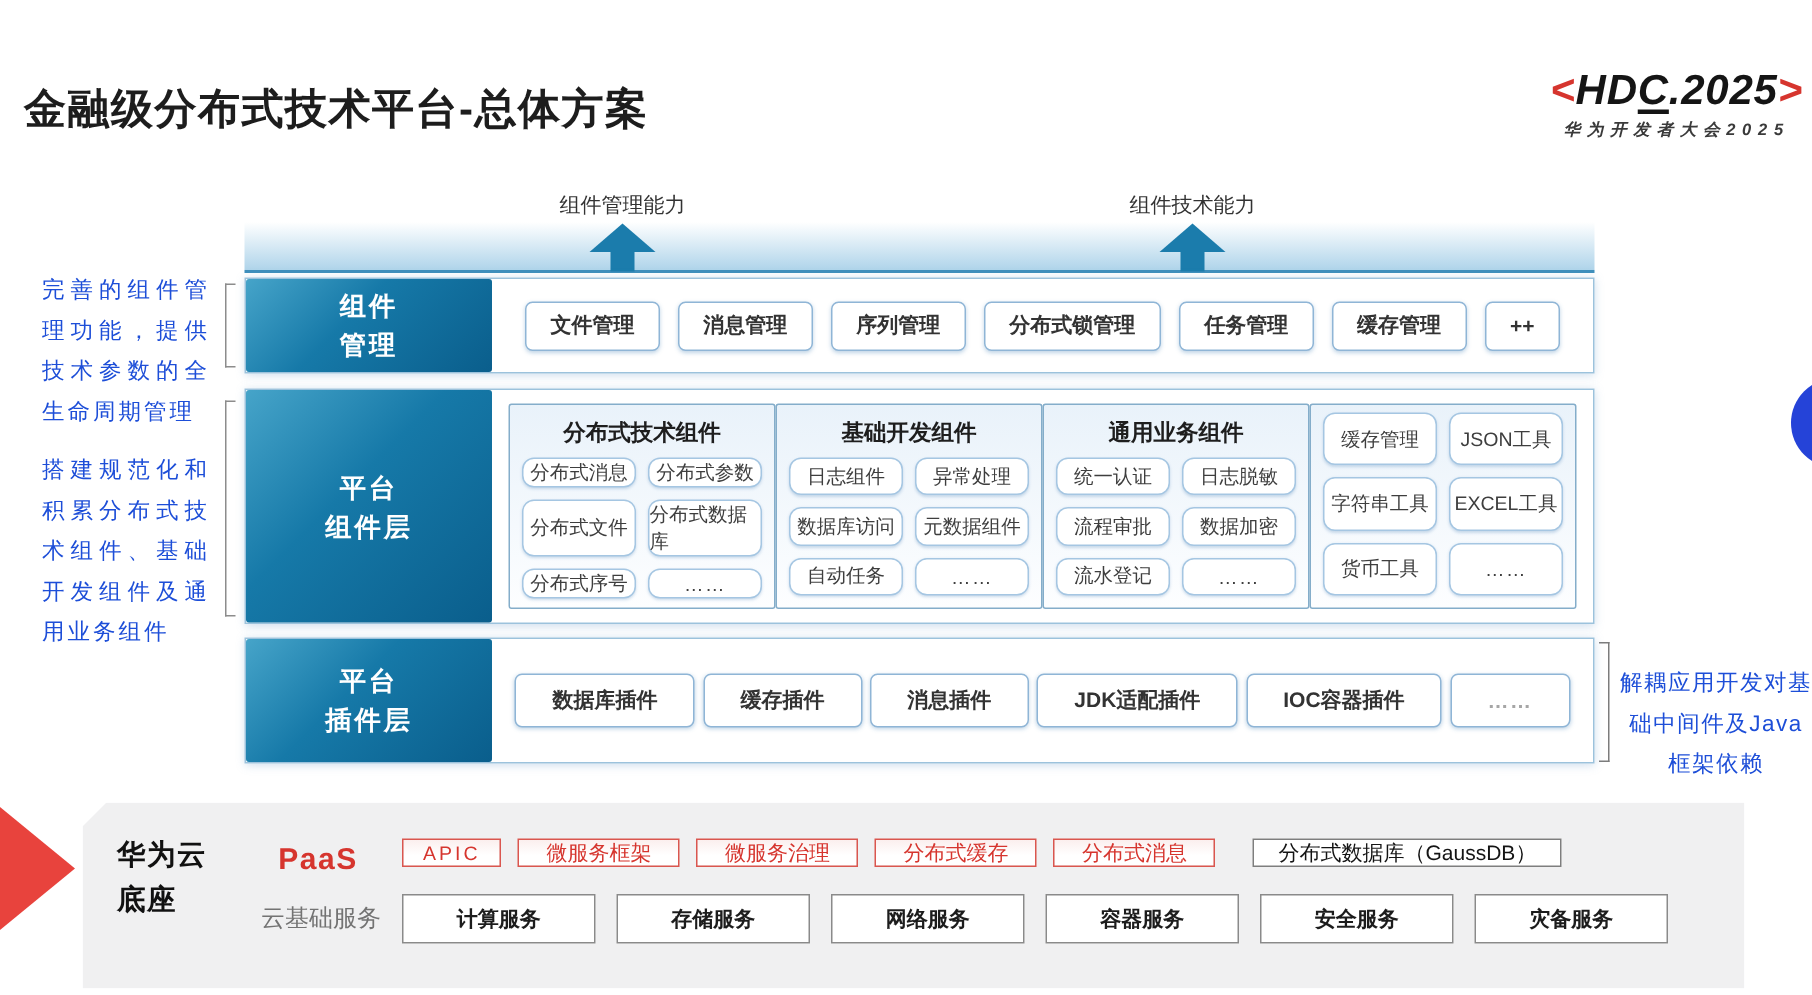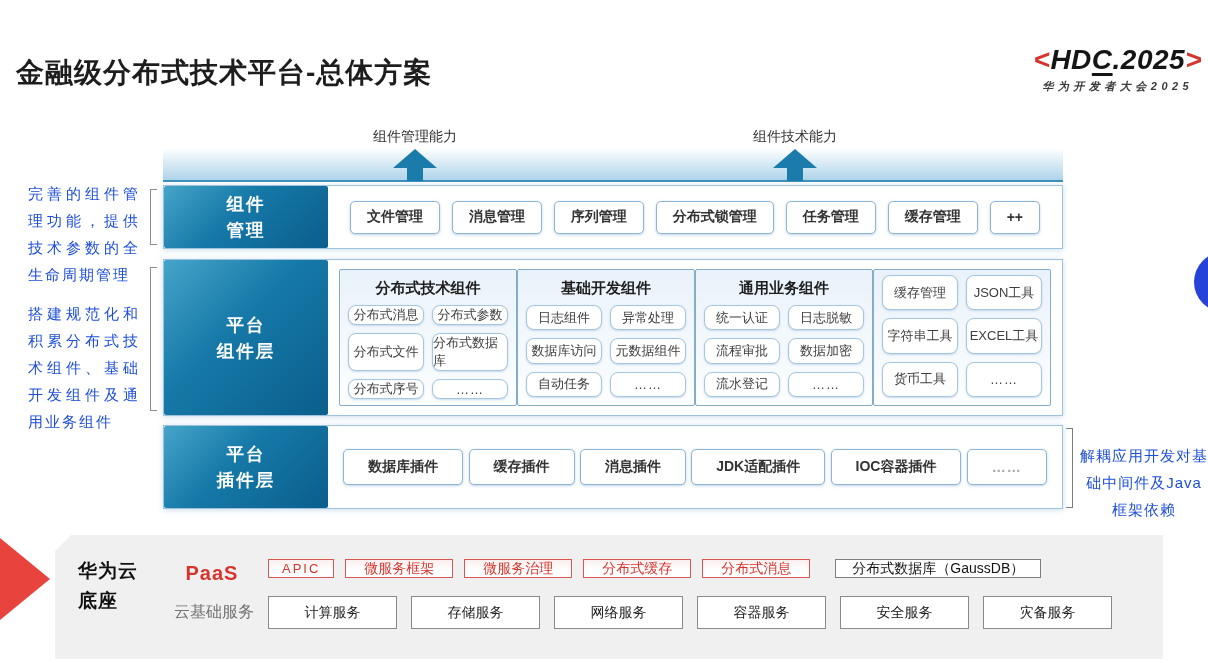--- a/index.html
+++ b/index.html
@@ -79,21 +79,21 @@
                 color:#D6352E; letter-spacing:1px; }
   .iaas-label { position:absolute; left:164px; top:570px; width:100px; text-align:center; font-size:16px; font-weight:400; color:#737373; }
   .paas-boxes { position:absolute; left:268px; top:527px; height:19px; display:flex; gap:11px; }
   .rbox { border:1px solid #DA564F; color:#D6352E; display:flex; align-items:center; justify-content:center;
           font-size:14px; padding:0 18px; background:linear-gradient(180deg,#FBEFEE,#FFFFFF 60%); }
   .rbox-apic { padding:0 13px; font-size:13px; letter-spacing:2px; }
   .db-box { border:1px solid #7E7E7E; color:#141414; background:#fff; margin-left:14px; padding:0 16px;
             display:flex; align-items:center; font-size:14px; }
   .iaas-boxes { position:absolute; left:268px; top:564px; height:33px; display:flex; gap:14px; }
   .gbox { border:1px solid #8A8A8A; color:#1c1c1c; background:#fff; width:129px; display:flex; align-items:center;
-          justify-content:center; font-size:14px; }
+          justify-content:center; font-size:14px;font-weight:bold; }
 
   
   .edge-circle { position:absolute; left:1194px; top:220px; width:60px; height:60px; border-radius:50%; background:#2543D8; }
 </style>
 </head>
 <body>
 
 <div class="slide">
 
   <h1 class="page-title">金融级分布式技术平台-总体方案</h1>

